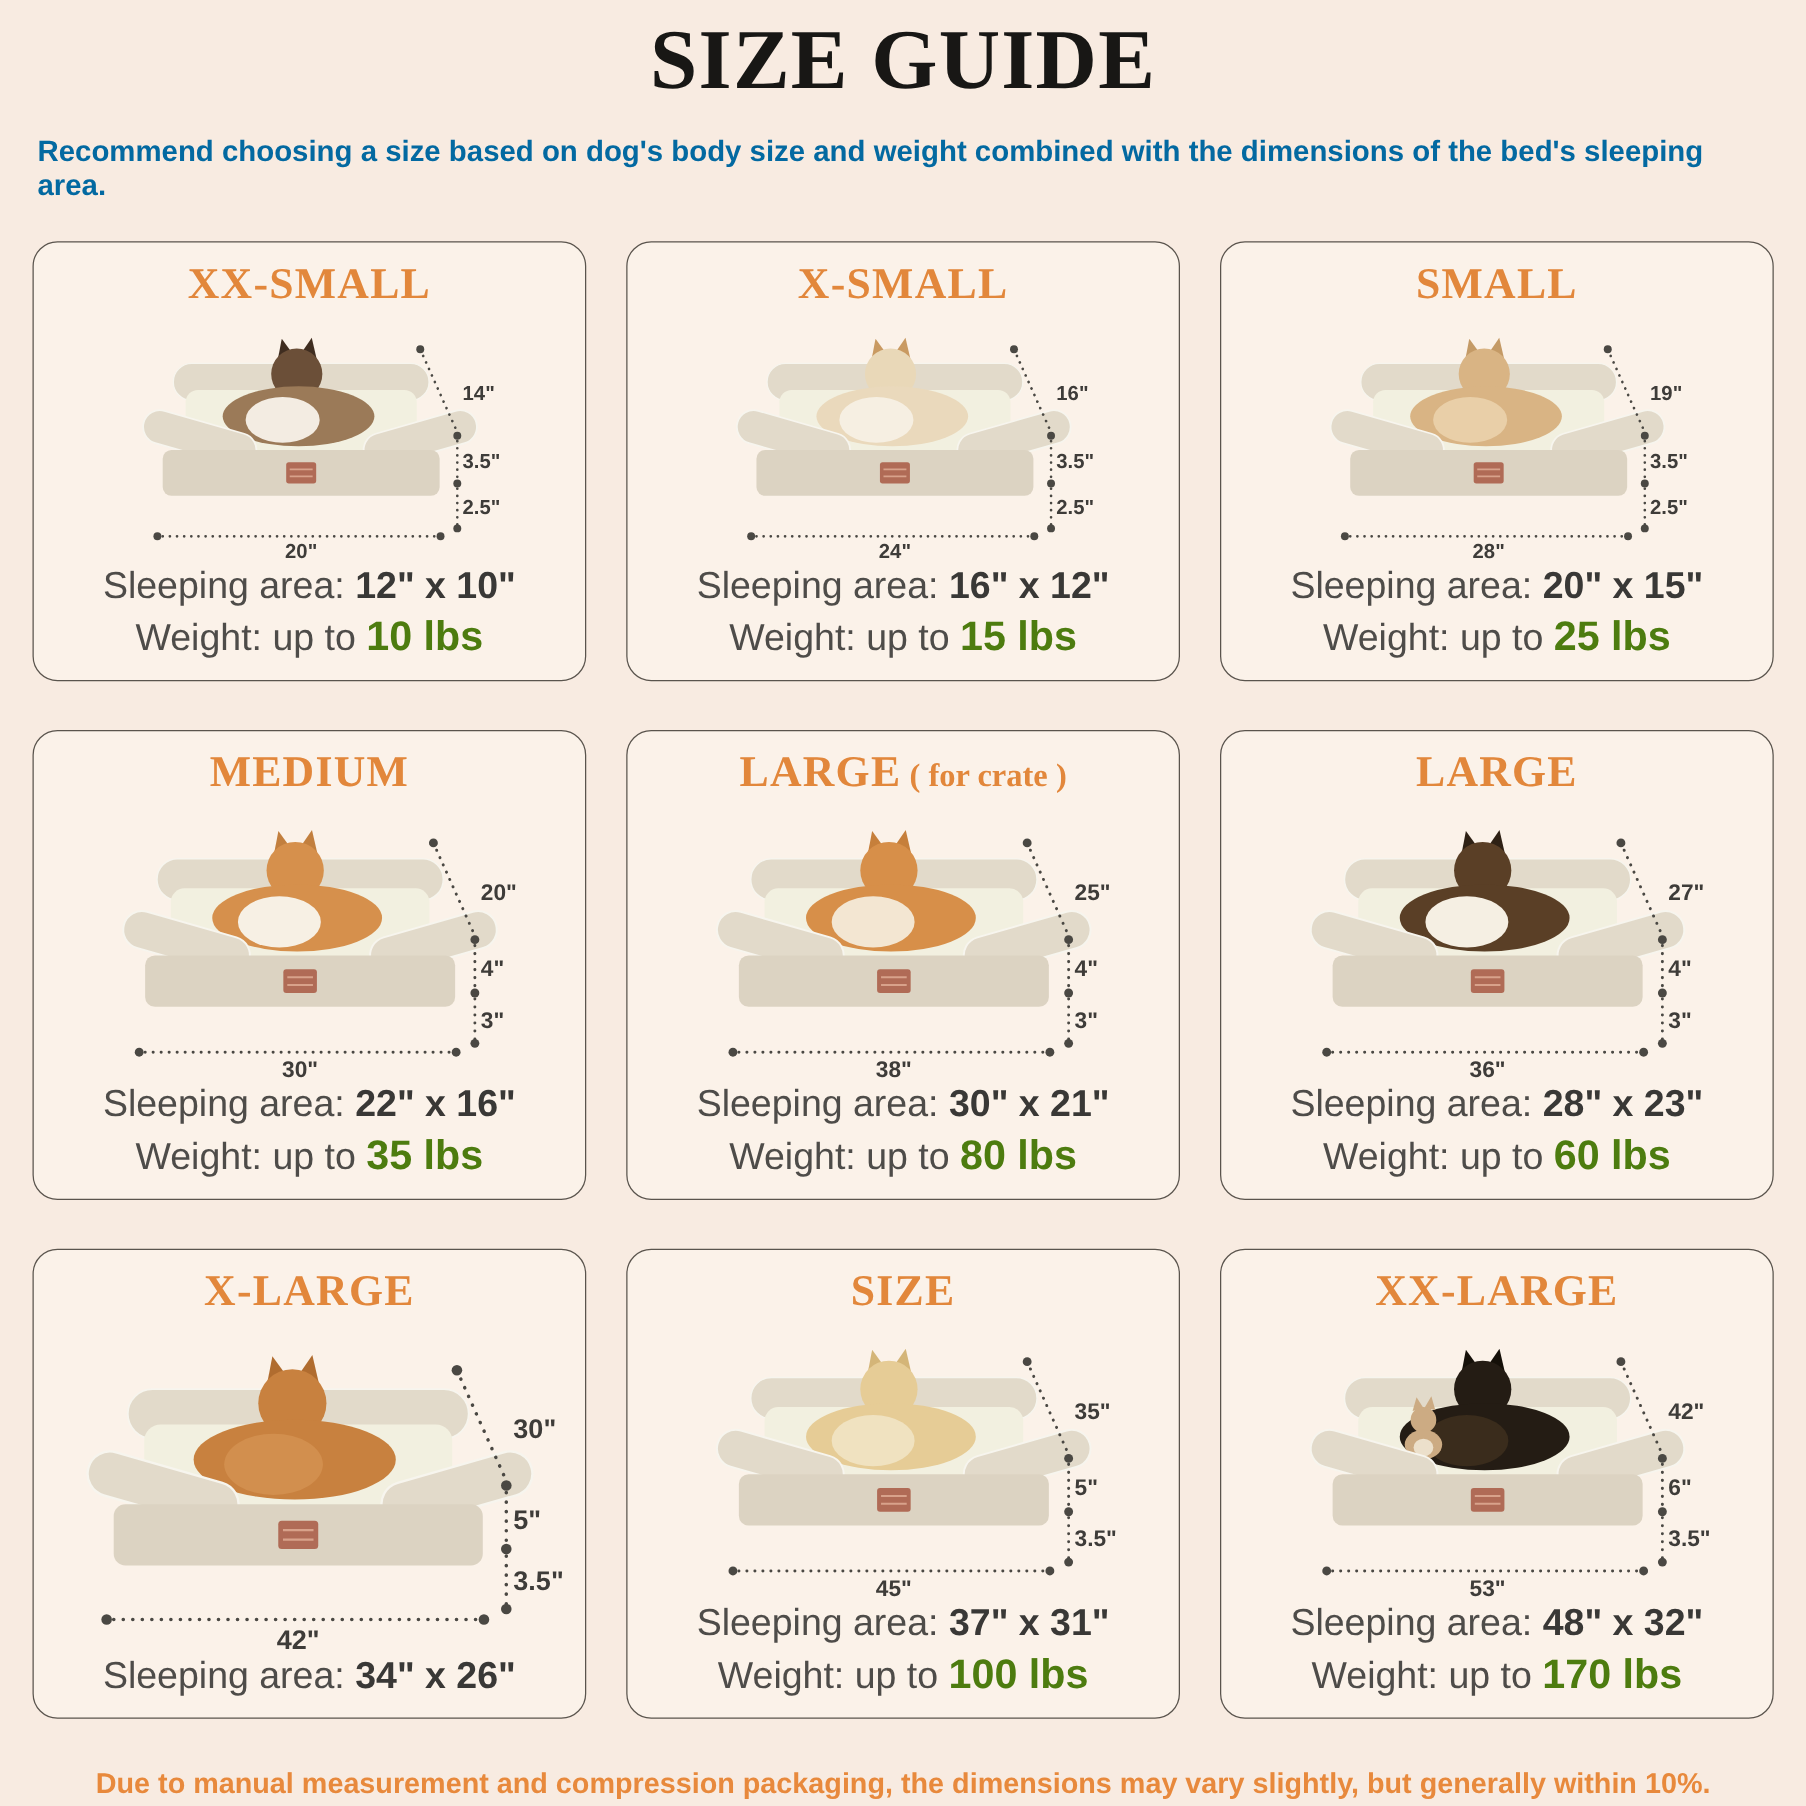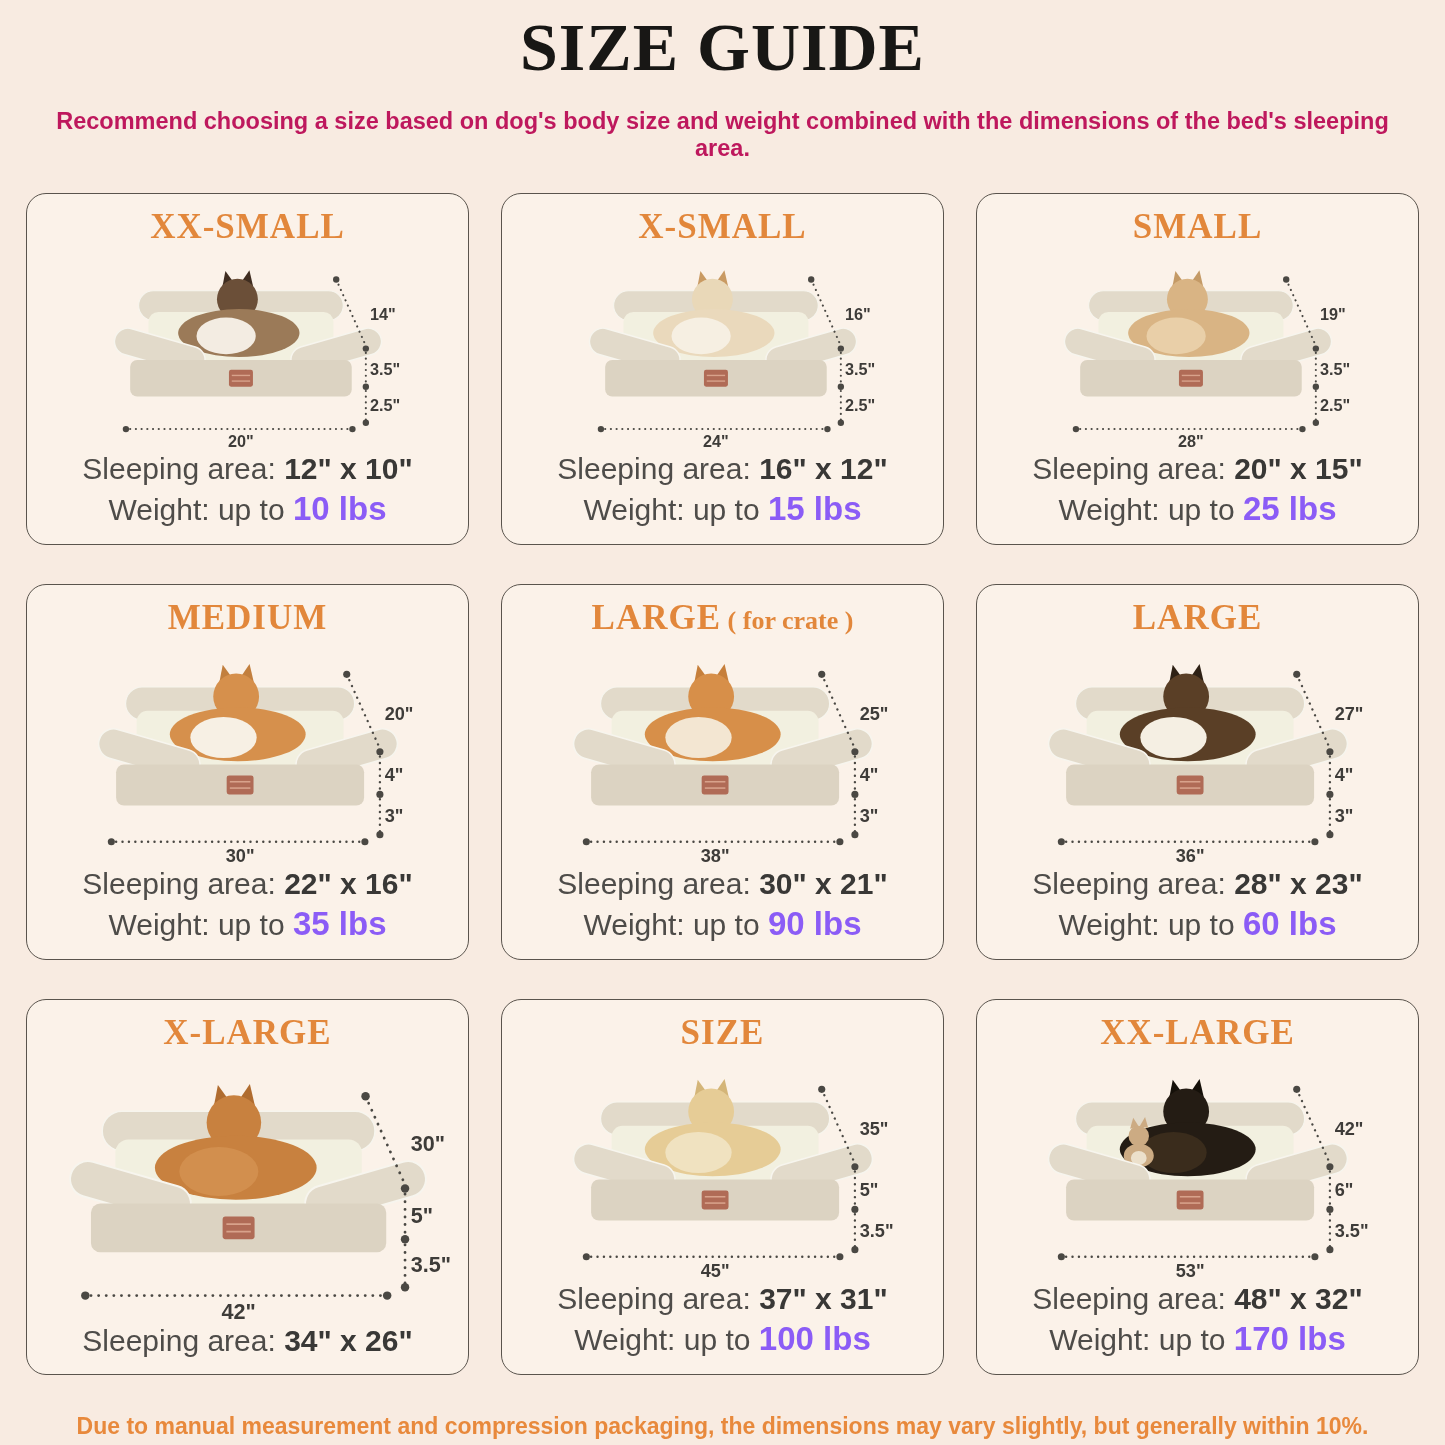--- a/index.html
+++ b/index.html
@@ -10,21 +10,21 @@
     overflow:hidden;
   }
   .page{width:1445px;height:1023px;display:flex;flex-direction:column;}
   .page-title{
     text-align:center;
     font-family:"Liberation Serif",serif;
     font-weight:700;font-size:68px;color:#181715;
     margin-top:12px;letter-spacing:1px;line-height:1.05;
   }
   .subtitle{
-    text-align:center;color:#be185d;font-weight:700;
+    color:#0369a1;font-weight:700;
     font-size:23.5px;margin-top:25px;padding:0 30px;
   }
   .grid{
     display:grid;
     grid-template-columns:repeat(3,1fr);
     grid-template-rows:352px 376px 376px;
     gap:39px 32px;
     padding:0 26px;margin-top:31px;
   }
   .card{
@@ -38,21 +38,21 @@
     font-family:"Liberation Serif",serif;font-weight:700;
     color:#e2873b;font-size:35px;margin-top:13px;letter-spacing:1px;
     white-space:nowrap;
   }
   .card-title .suffix{font-size:26px;letter-spacing:0;}
   .figure{flex:1;display:flex;align-items:center;justify-content:center;width:100%;min-height:0;}
   svg.bedfig{width:430px;height:auto;max-height:100%;}
   .info{padding-bottom:14px;text-align:center;line-height:1.3;}
   .txtline{font-size:30px;color:#4e4c49;}
   .txtline b{color:#393836;font-weight:700;}
-  .weight-value{color:#8b5cf6;font-weight:700;font-size:33px;}
+  .weight-value{color:#4d7c0f;font-weight:700;font-size:33px;}
   .footer{
     text-align:center;color:#e8893c;font-weight:700;
     font-size:23px;margin-top:38px;padding:0 30px;
   }
   
   .dots{fill:none;stroke:#4a4843;stroke-width:3;stroke-linecap:round;stroke-dasharray:0.1 8;}
   .enddot{fill:#4a4843;}
   .dimlabel{font-family:"Liberation Sans",sans-serif;font-weight:700;font-size:23px;fill:#3e3c39;}
 </style>
 </head>
@@ -326,21 +326,21 @@
           <text class="dimlabel" x="398" y="233">3"</text>
           <path class="dots" d="M58 258 L368 258"></path>
           <circle class="enddot" cx="52" cy="258" r="4.5"></circle>
           <circle class="enddot" cx="373" cy="258" r="4.5"></circle>
           <text class="dimlabel" x="215" y="283" text-anchor="middle">38"</text>
         </g>
       </svg>
     </div>
     <div class="info">
       <div class="txtline"><span>Sleeping area:</span> <b>30" x 21"</b></div>
-      <div class="txtline"><span>Weight: up to</span> <span class="weight-value">90 lbs</span></div>
+      <div class="txtline"><span>Weight: up to</span> <span class="weight-value">80 lbs</span></div>
     </div>
   </div>
 
   <div class="card">
     <div class="card-title"><span>LARGE</span></div>
     <div class="figure">
       <svg class="bedfig" viewBox="0 0 450 285">
 
         <g>
           <rect x="70" y="62" width="290" height="42" rx="21" fill="#e2daca" stroke="#f7f5ee" stroke-width="1.5"></rect>

